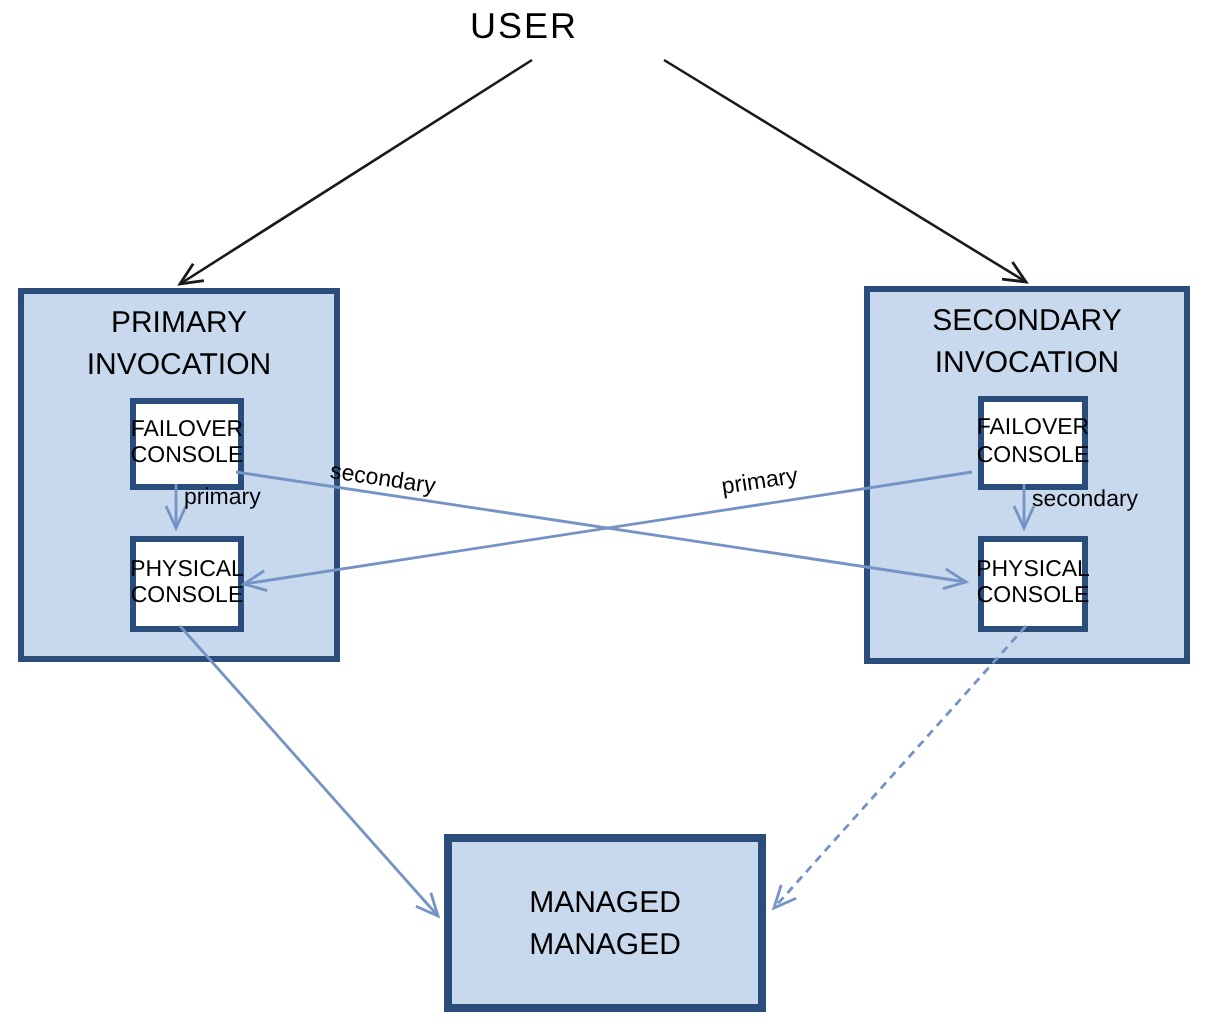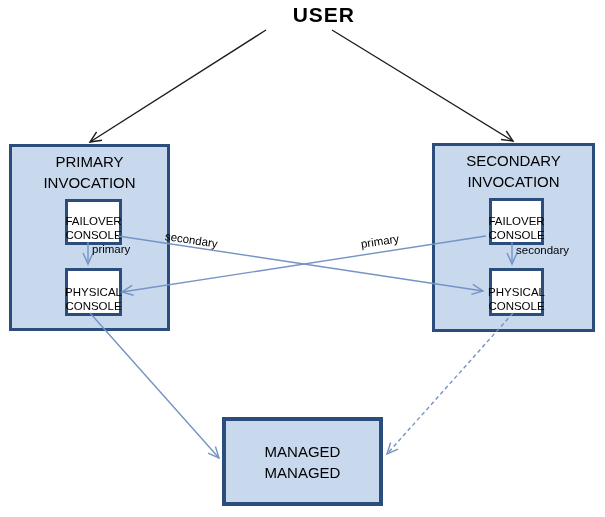--- a/index.html
+++ b/index.html
@@ -12,35 +12,35 @@
     --text-color:#000000;
     --canvas-bg:#ffffff;
   }
   html,body{margin:0;padding:0;background:var(--canvas-bg);}
   .canvas{
     position:relative;width:605px;height:517px;background:var(--canvas-bg);
     font-family:"Liberation Sans",sans-serif;color:var(--text-color);
     overflow:hidden;
   }
   .user-label{
-    position:absolute;left:235px;top:3px;width:120px;text-align:right;
-    font-size:21px;font-weight:700;letter-spacing:1px;
+    position:absolute;left:235px;top:3px;width:120px;text-align:left;
+    font-size:18px;font-weight:400;letter-spacing:1px;
   }
   .group{
     position:absolute;box-sizing:border-box;
     background:var(--group-fill);border:3px solid var(--group-border);
   }
   .group-primary{left:9px;top:144px;width:161px;height:187px;}
   .group-secondary{left:432px;top:143px;width:163px;height:189px;}
   .group-title{position:absolute;left:0;right:0;top:4px;text-align:center;font-size:15px;line-height:21px;}
   .group-title .tline{display:block;}
   .console{
     position:absolute;box-sizing:border-box;
     background:var(--node-fill);border:3px solid var(--node-border);
-    display:flex;flex-direction:column;align-items:center;justify-content:flex-end;
+    display:flex;flex-direction:column;align-items:center;justify-content:center;
     font-size:11.5px;line-height:13.5px;text-align:center;
   }
   .group-primary .console-failover{left:53px;top:52px;width:57px;height:46px;}
   .group-primary .console-physical{left:53px;top:121px;width:57px;height:48px;}
   .group-secondary .console-failover{left:54px;top:52px;width:55px;height:47px;}
   .group-secondary .console-physical{left:54px;top:122px;width:55px;height:48px;}
   .managed{
     position:absolute;left:222px;top:417px;width:161px;height:89px;box-sizing:border-box;
     background:var(--group-fill);border:4px solid var(--group-border);
     display:flex;flex-direction:column;align-items:center;justify-content:center;

